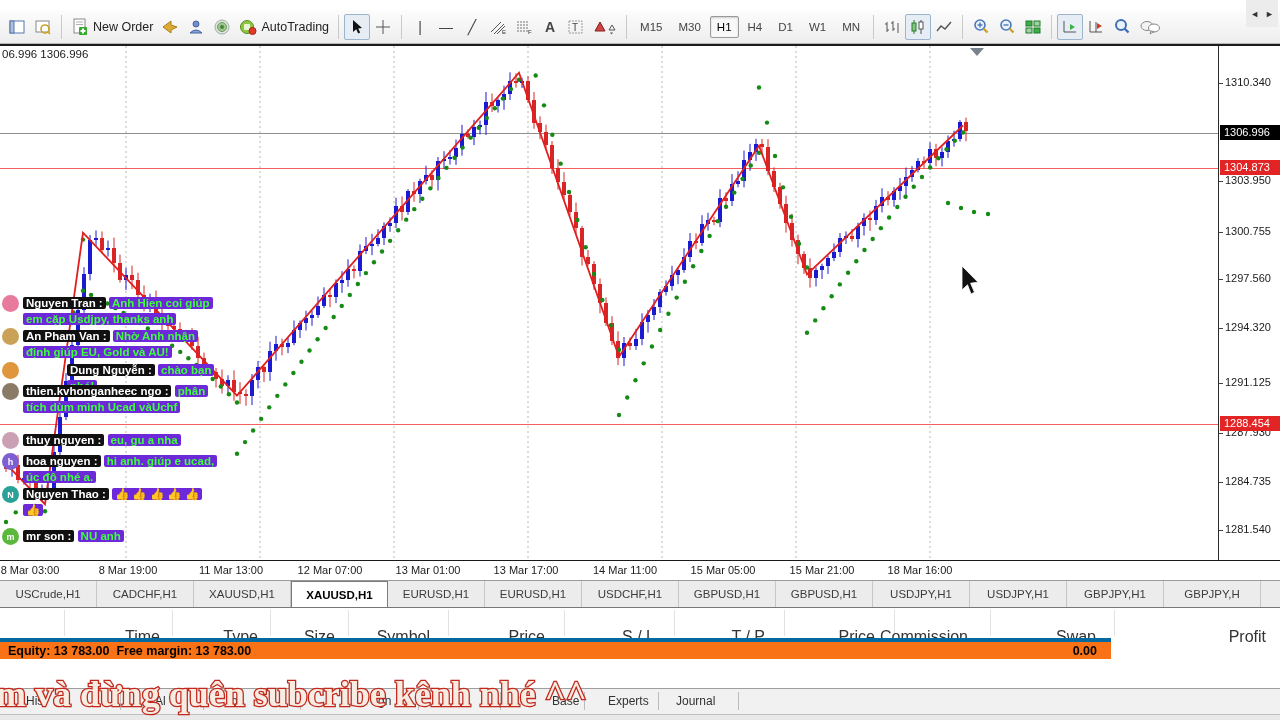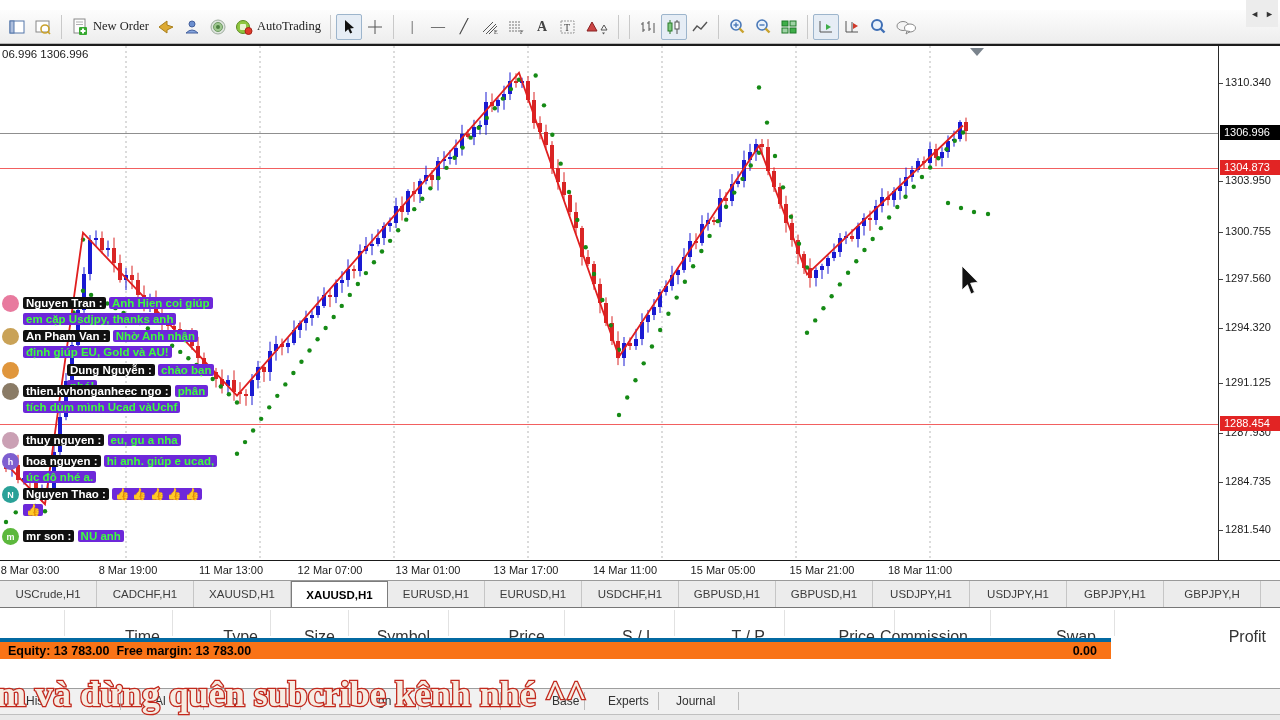--- a/index.html
+++ b/index.html
@@ -9,21 +9,21 @@
 
   
   #menubar { position:absolute; left:0; top:0; width:1280px; height:10px; background:#fbfbfb; overflow:hidden; }
   .menu-item { position:absolute; top:-3px; font-size:11.5px; color:#222; }
   #menubar-doc-icon { position:absolute; left:218px; top:0px; width:11px; height:9px; border:1px solid #8a8f96; background:#dfe3e8; }
   .win-ctrl { position:absolute; top:-2px; font-size:10px; color:#555; }
 
   
   #toolbar { position:absolute; left:0; top:10px; width:1280px; height:34px;
     background:linear-gradient(#fdfdfd,#ededed); border-bottom:1px solid #b8b8b8;
-    display:flex; align-items:center; padding-left:4px;font-family:Liberation Serif, serif; }
+    display:flex; align-items:center; padding-left:4px; }
   #toolbar-underline { position:absolute; left:0; top:44px; width:1280px; height:2px; background:#1c1c1c; }
   .tb-sep { width:1px; height:24px; background:#c9c9c9; margin:0 5px; flex:0 0 auto; }
   .tb-btn { height:26px; min-width:26px; display:flex; align-items:center; justify-content:center;
     border:1px solid transparent; border-radius:2px; padding:0 3px; flex:0 0 auto; color:#333; }
   .tb-btn.pressed { background:#e6edf5; border-color:#9db5cc; }
   .tb-label { font-size:12.5px; color:#222; margin-left:4px; white-space:nowrap; }
   .tf-btn { height:22px; padding:0 6px; margin:0 1px; font-size:11.5px; color:#444;
     display:flex; align-items:center; border:1px solid transparent; border-radius:2px; flex:0 0 auto;}
   .tf-btn.active { background:#f8f8f8; border-color:#9a9a9a; box-shadow:inset 0 1px 2px rgba(0,0,0,.18); color:#000; }
   .glyph { font-size:14px; color:#444; }
@@ -190,20 +190,29 @@
         </svg>
     </span>
     <span class="tb-btn">
       <svg width="24" height="16">
           <polygon points="7,3 12,12 2,12" fill="#cc4444" stroke="#882222"></polygon>
           <polygon points="19,6 22,11 16,11" fill="none" stroke="#555"></polygon>
           <polygon points="21,13.5 24,13.5 22.5,15.5" fill="#555" transform="translate(-4,0)"></polygon>
         </svg>
     </span>
     <span class="tb-sep"></span>
+    <span id="timeframes" style="display:flex">
+        <span class="tf-btn">M15</span>
+        <span class="tf-btn">M30</span>
+        <span class="tf-btn active">H1</span>
+        <span class="tf-btn">H4</span>
+        <span class="tf-btn">D1</span>
+        <span class="tf-btn">W1</span>
+        <span class="tf-btn">MN</span>
+      </span>
     <span class="tb-sep"></span>
     <span class="tb-btn">
       <svg width="18" height="16">
           <line x1="4" y1="3" x2="4" y2="13" stroke="#555"></line>
           <line x1="2" y1="5" x2="4" y2="5" stroke="#555"></line>
           <line x1="4" y1="11" x2="6" y2="11" stroke="#555"></line>
           <line x1="10" y1="2" x2="10" y2="12" stroke="#555"></line>
           <line x1="8" y1="4" x2="10" y2="4" stroke="#555"></line>
           <line x1="10" y1="10" x2="12" y2="10" stroke="#555"></line>
           <line x1="15" y1="4" x2="15" y2="14" stroke="#555"></line>
@@ -804,21 +813,21 @@
   <div id="time-axis">
       <span class="ttick" style="left: 30px;">8 Mar 03:00</span>
       <span class="ttick" style="left: 128px;">8 Mar 19:00</span>
       <span class="ttick" style="left: 231px;">11 Mar 13:00</span>
       <span class="ttick" style="left: 330px;">12 Mar 07:00</span>
       <span class="ttick" style="left: 428px;">13 Mar 01:00</span>
       <span class="ttick" style="left: 526px;">13 Mar 17:00</span>
       <span class="ttick" style="left: 625px;">14 Mar 11:00</span>
       <span class="ttick" style="left: 723px;">15 Mar 05:00</span>
       <span class="ttick" style="left: 822px;">15 Mar 21:00</span>
-      <span class="ttick" style="left: 920px;">18 Mar 11:00</span>
+      <span class="ttick" style="left: 920px;">18 Mar 16:00</span>
     </div>
 
   <div id="symbol-tabs">
       <div class="sym-tab">USCrude,H1</div>
       <div class="sym-tab">CADCHF,H1</div>
       <div class="sym-tab">XAUUSD,H1</div>
       <div class="sym-tab active">XAUUSD,H1</div>
       <div class="sym-tab">EURUSD,H1</div>
       <div class="sym-tab">EURUSD,H1</div>
       <div class="sym-tab">USDCHF,H1</div>

